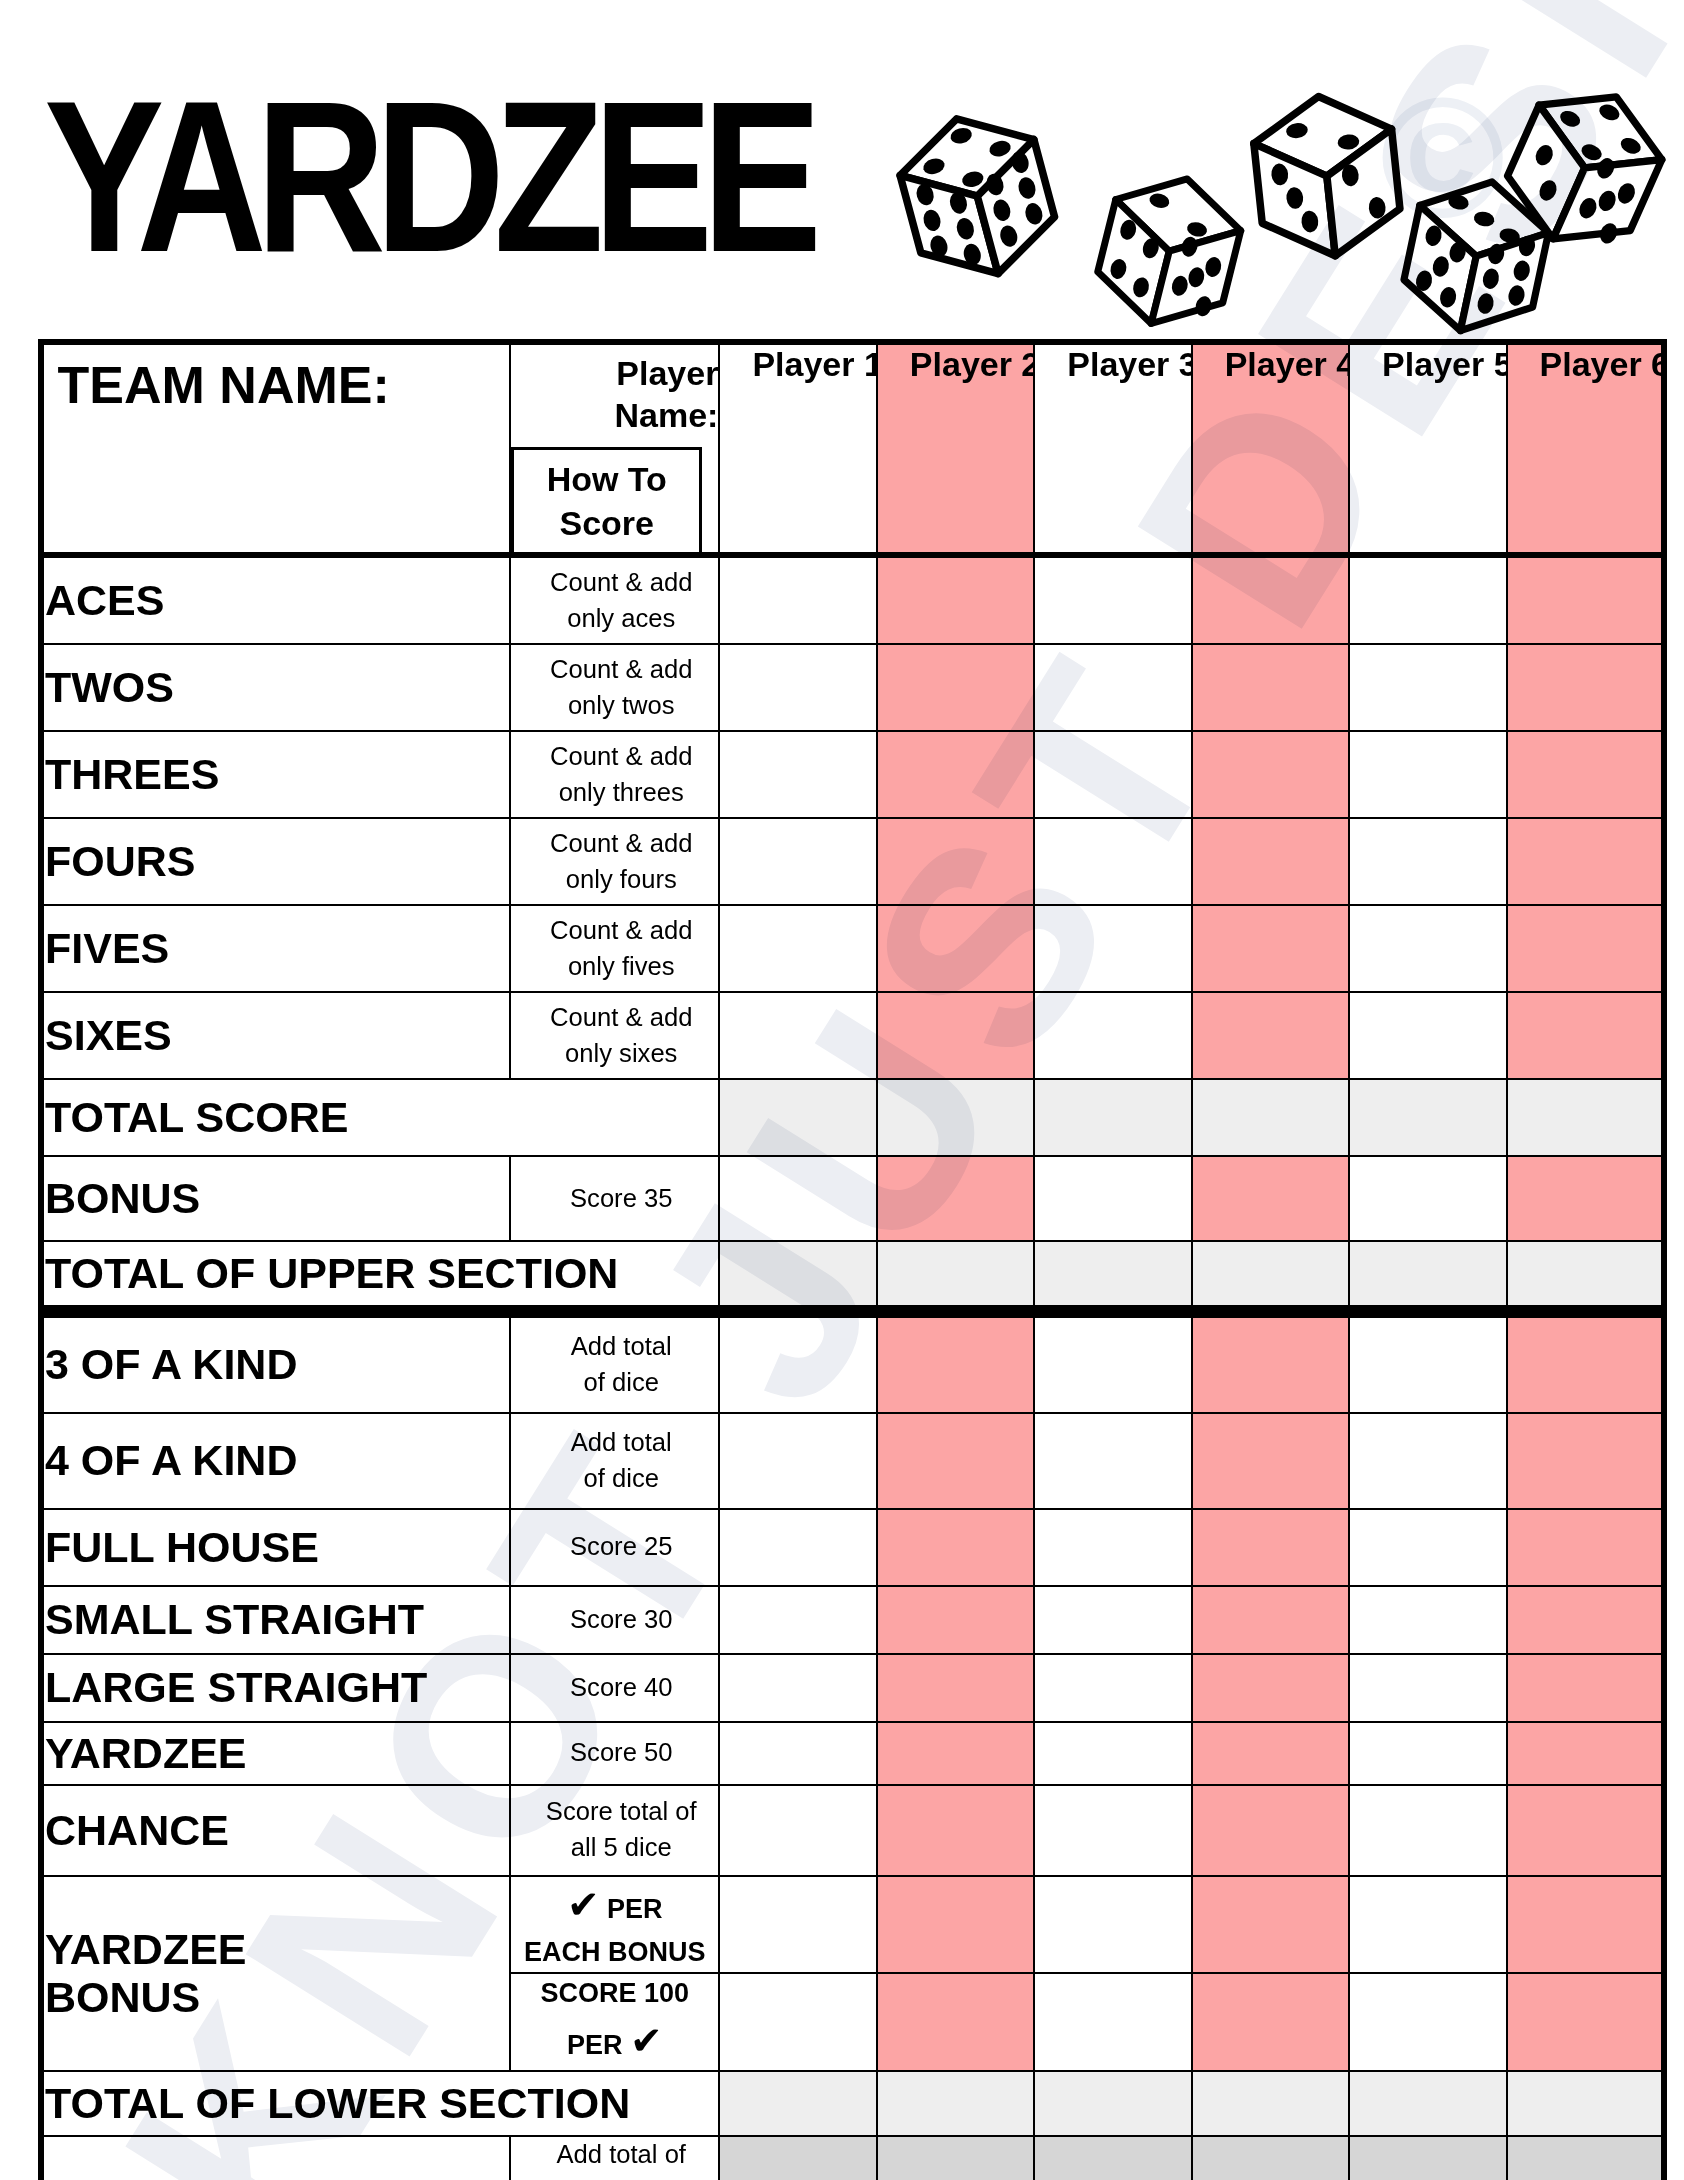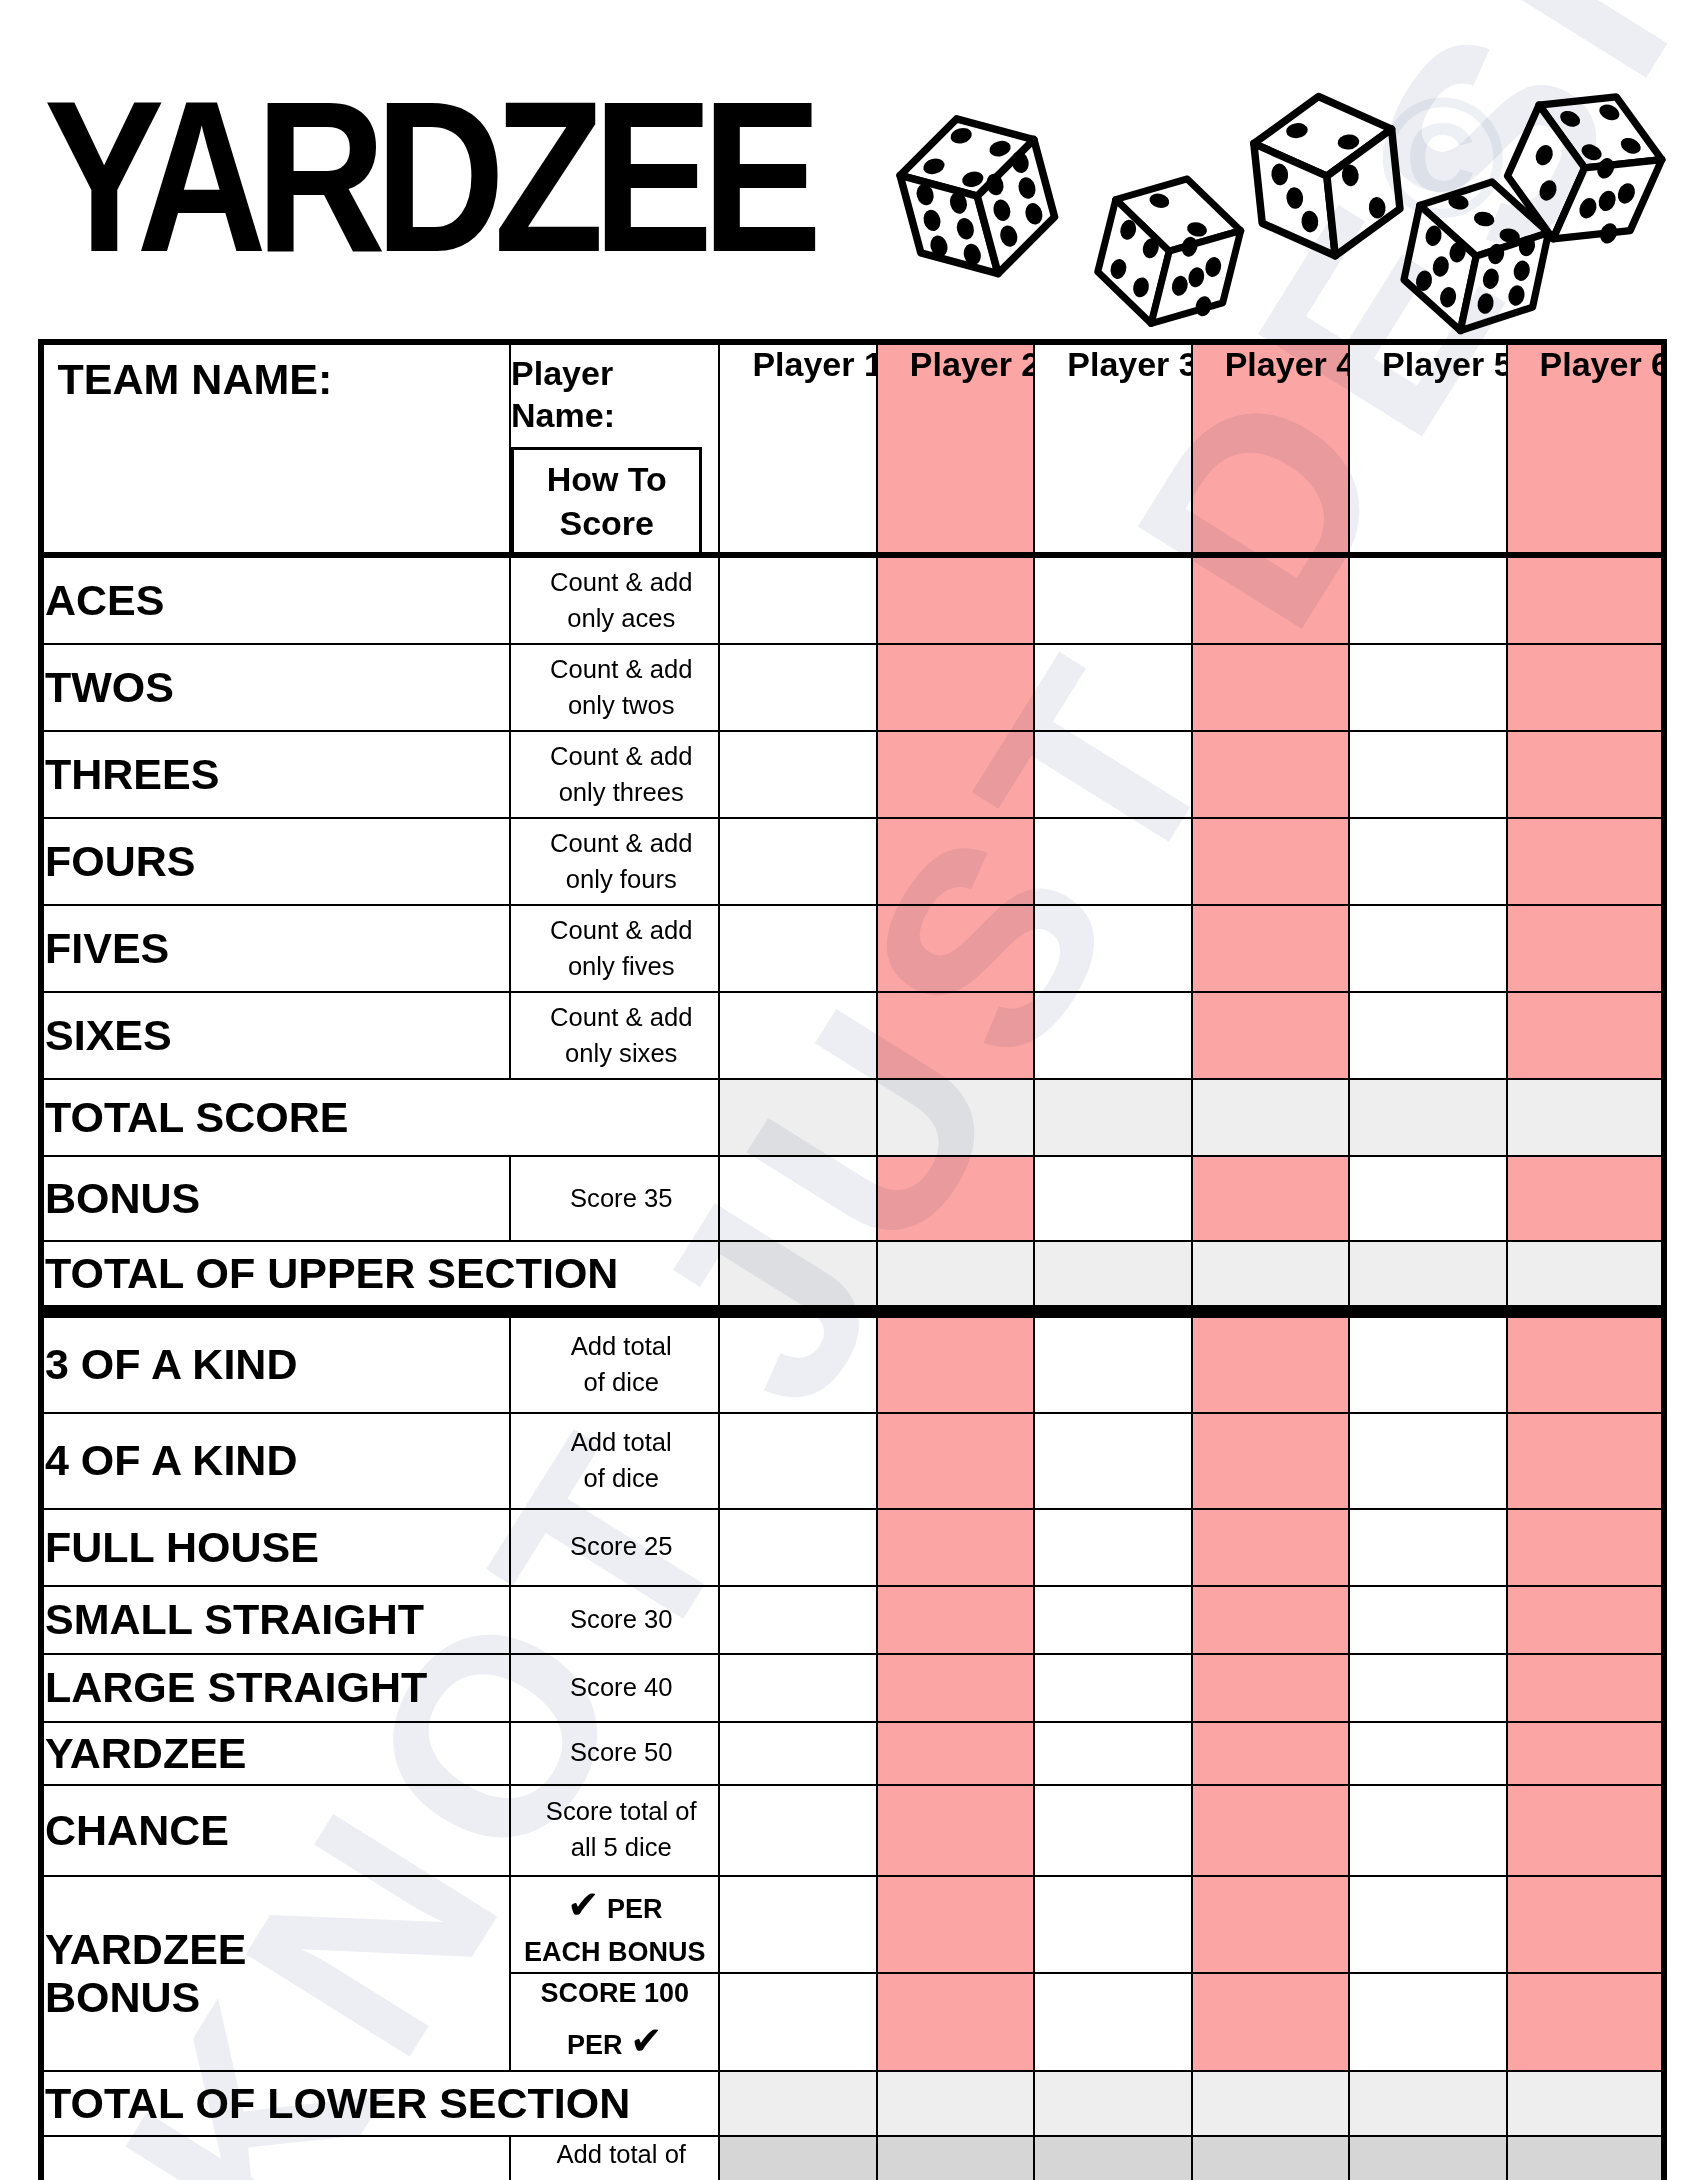--- a/index.html
+++ b/index.html
@@ -39,25 +39,25 @@
   table.score td{
     border:2.6px solid #000;padding:0;vertical-align:middle;overflow:hidden;
   }
   table.score{border:6px solid #000;}
   
   td.blue{background:#fca5a5;margin-left:7px;}
   td.gray{background:#eeeeee;}
   td.dgray{background:#d6d6d6;}
   
   tr.r-head td{border-bottom:6.8px solid #000;height:207px;vertical-align:top;}
-  .team-name{font-size:43px;font-weight:bold;padding:10.2px 0 0 13.6px;}
+  .team-name{font-size:52px;font-weight:bold;padding:10.2px 0 0 13.6px;}
   td.head-howto{vertical-align:top;}
   .head-howto-inner{display:flex;flex-direction:column;height:207px;}
   .player-name{
-    font-size:34px;font-weight:bold;text-align:left;padding-top:6.8px;
+    font-size:34px;font-weight:bold;text-align:right;padding-top:6.8px;
     line-height:1.25;white-space:pre-line;height:102px;box-sizing:border-box;
   }
   .howto-box{
     border:3.4px solid #000;border-bottom:none;margin-right:16px;flex:1;
     display:flex;align-items:center;justify-content:center;
     font-size:34px;font-weight:bold;text-align:center;line-height:1.3;
     white-space:pre-line;
   }
   td.head-p{vertical-align:bottom;}
   .phead{

